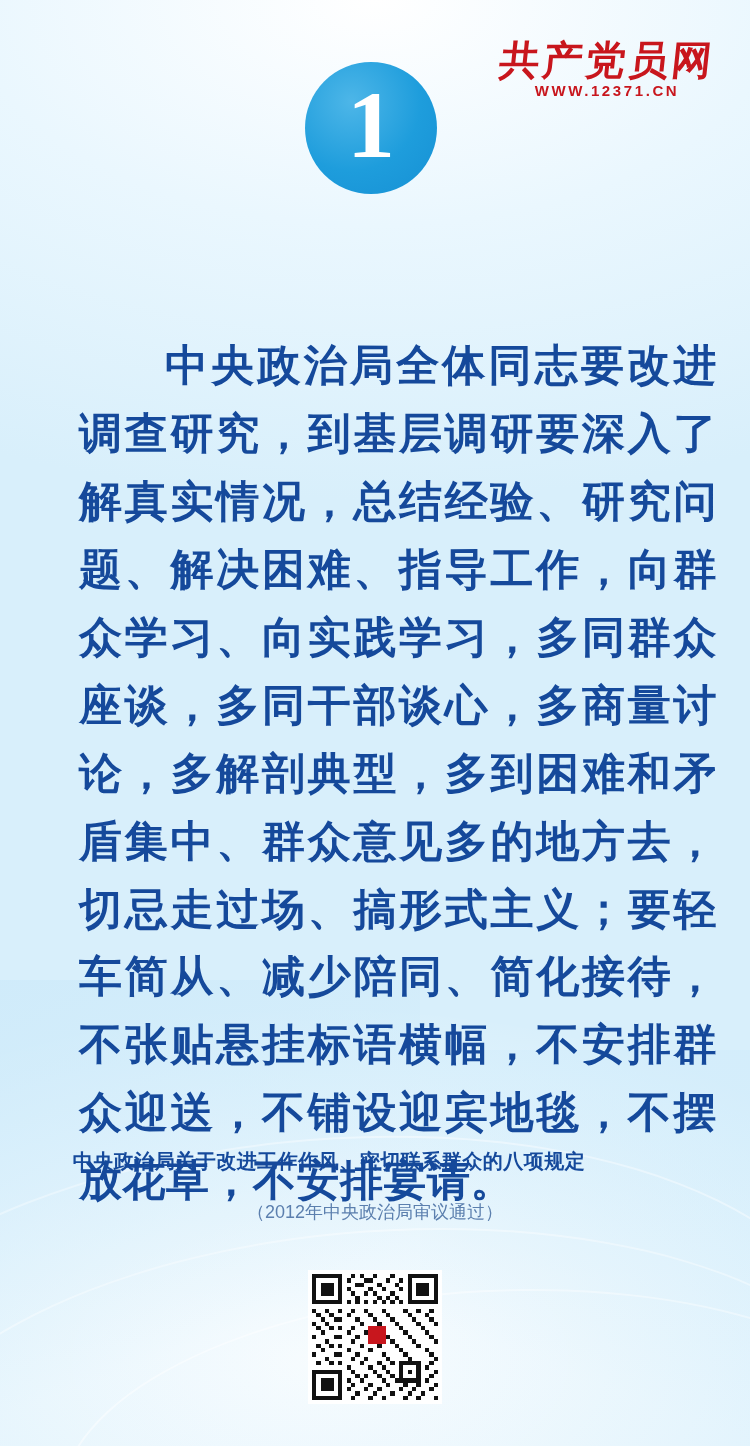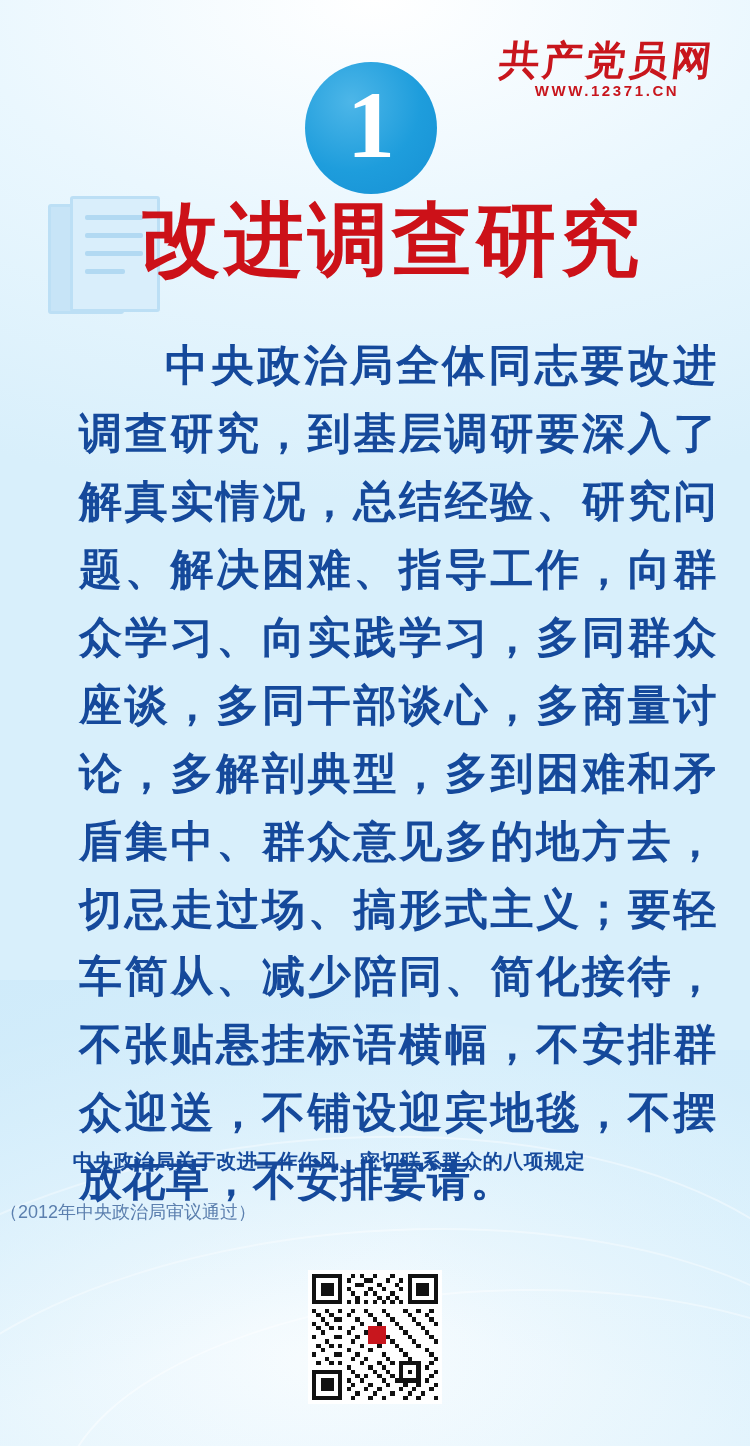--- a/index.html
+++ b/index.html
@@ -192,21 +192,21 @@
     font-size: 20px;
     font-weight: bold;
     color: #15499b;
     letter-spacing: 0.5px;
   }
   .source-sub {
     position: absolute;
     left: 0;
     top: 1200px;
     width: 750px;
-    text-align: left;
+    text-align: center;
     font-family: "Liberation Sans", sans-serif;
     font-size: 18px;
     color: #5b7fae;
   }
 
   
   .qr {
     position: absolute;
     left: 308px;
     top: 1270px;
@@ -232,32 +232,20 @@
 
   <div class="brand">
     <div class="brand-name">共产党员网</div>
     <div class="brand-url">WWW.12371.CN</div>
   </div>
 
   <div class="badge">
     <span class="badge-num">1</span>
   </div>
 
-  <div class="title-row">
-    <div class="doc-icon">
-      <div class="sheet sheet-back"></div>
-      <div class="sheet sheet-front">
-        <div class="line" style="left:12px; top:16px; width:58px;"></div>
-        <div class="line" style="left:12px; top:34px; width:58px;"></div>
-        <div class="line" style="left:12px; top:52px; width:58px;"></div>
-        <div class="line" style="left:12px; top:70px; width:40px;"></div>
-      </div>
-    </div>
-    <div class="title-text">改进调查研究</div>
-  </div>
 
   <div class="body-text">中央政治局全体同志要改进调查研究，到基层调研要深入了解真实情况，总结经验、研究问题、解决困难、指导工作，向群众学习、向实践学习，多同群众座谈，多同干部谈心，多商量讨论，多解剖典型，多到困难和矛盾集中、群众意见多的地方去，切忌走过场、搞形式主义；要轻车简从、减少陪同、简化接待，不张贴悬挂标语横幅，不安排群众迎送，不铺设迎宾地毯，不摆放花草，不安排宴请。</div>
 
   <div class="source">中央政治局关于改进工作作风、密切联系群众的八项规定</div>
   <div class="source-sub">（2012年中央政治局审议通过）</div>
 
   <div class="qr">
     <svg viewBox="0 0 29 29" width="126" height="126" shape-rendering="crispEdges">
       <rect width="29" height="29" fill="#ffffff"></rect>
       <g fill="#111111">

